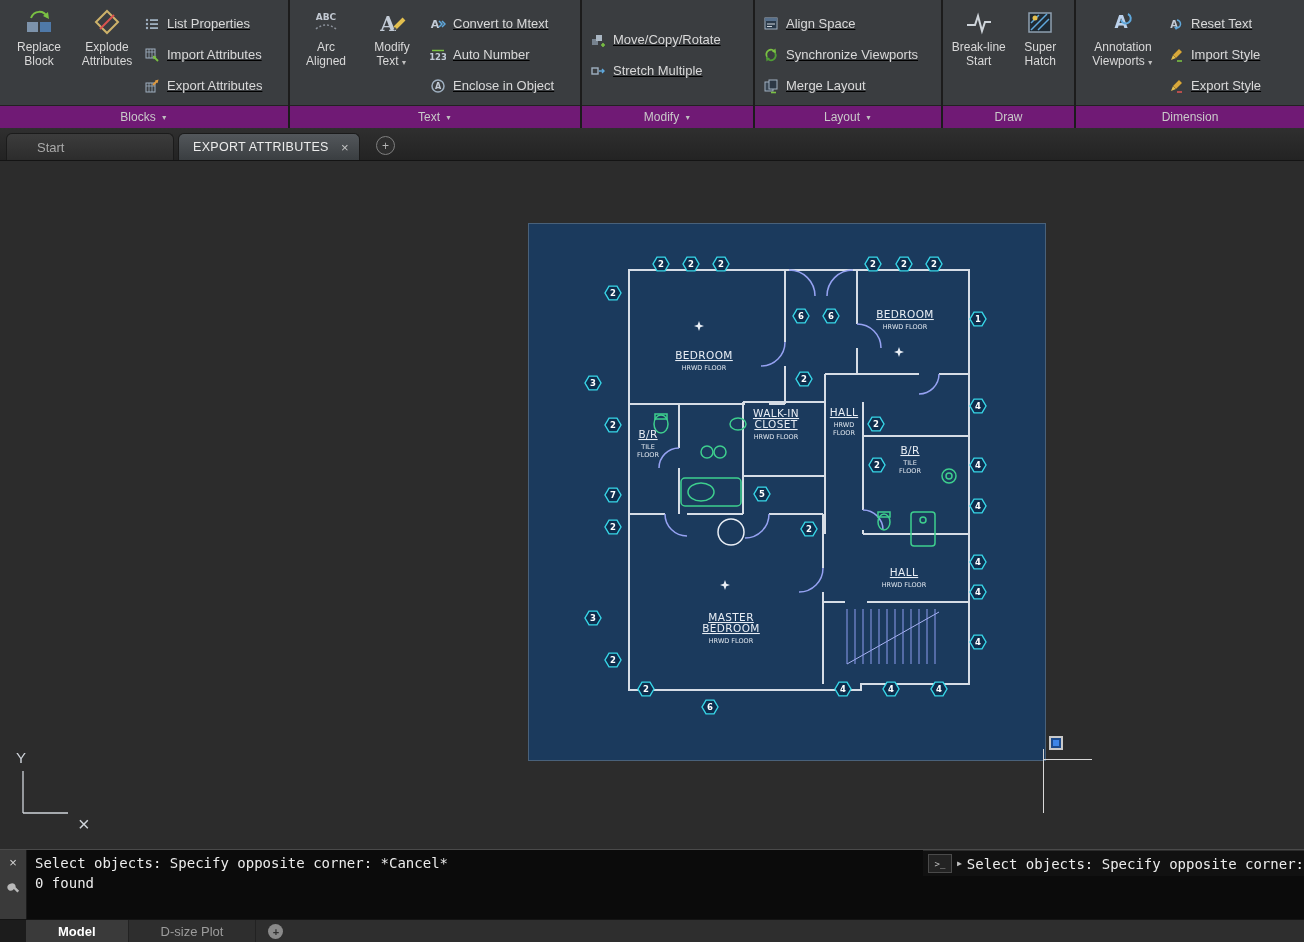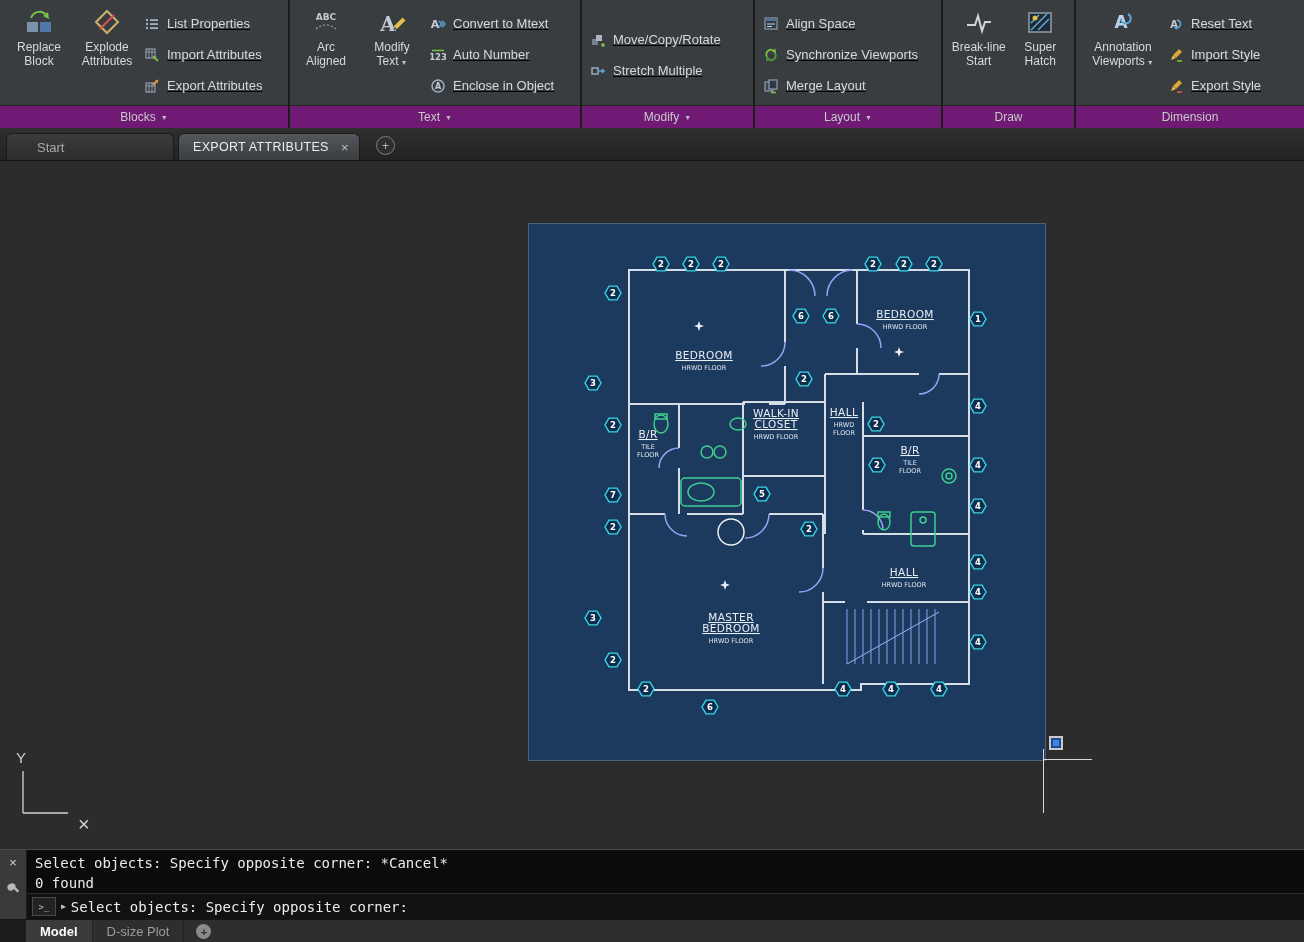--- a/index.html
+++ b/index.html
@@ -53,31 +53,31 @@
   .xhair-v{position:absolute;left:1043px;top:588px;width:1px;height:64px;background:#d8d8d8;}
   .xhair-h{position:absolute;left:1043px;top:598px;width:49px;height:1px;background:#d8d8d8;}
   .pickbox{position:absolute;left:1049px;top:575px;width:14px;height:14px;border:2px solid #c9c9c9;
     background:#1c4a8c;box-sizing:border-box;}
   .pickbox::after{content:"";position:absolute;left:2px;top:2px;width:6px;height:6px;background:#3d85e8;}
   
   .cmd{height:70px;background:#0b0b0b;display:flex;border-top:1px solid #4a4a4a;box-sizing:border-box;}
   .cmd-grip{width:26px;background:#3a3a3a;display:flex;flex-direction:column;align-items:center;
     padding-top:5px;gap:12px;color:#d6d6d6;font-size:13px;border-right:1px solid #1a1a1a;}
   .cmd-main{flex:1;font-family:"DejaVu Sans Mono",monospace;font-size:14px;color:#ececec;
-    display:flex;flex-direction:column;}
+    display:flex;flex-direction:row;}
   .cmd-hist{padding:3px 8px 0;line-height:20px;flex:1;}
   .cmd-input{height:25px;border-top:1px solid #2c2c2c;display:flex;align-items:center;padding-left:5px;gap:5px;background:#111;}
   .cmd-chip{width:22px;height:17px;background:#232323;border:1px solid #4a4a4a;color:#bbbbbb;
     font-size:9px;display:flex;align-items:center;justify-content:center;font-family:"DejaVu Sans Mono",monospace;}
   .cmd-caret{font-size:8px;color:#c0c0c0;}
   
   .statusbar{height:24px;background:#2e2e2e;border-top:1px solid #141414;display:flex;align-items:stretch;
     font-size:13px;color:#9c9c9c;box-sizing:border-box;}
   .sb-grip{width:26px;background:#1c1c1c;}
-  .stab{padding:0 14px;display:flex;align-items:center;border-right:1px solid #222;}
+  .stab{padding:0 32px;display:flex;align-items:center;border-right:1px solid #222;}
   .stab.active{color:#ffffff;font-weight:bold;background:#3a3a3a;}
   .stab-add{width:15px;height:15px;border-radius:50%;background:#8a8a8a;color:#2e2e2e;font-size:11px;font-weight:bold;
     display:flex;align-items:center;justify-content:center;margin:auto 0 auto 12px;}
 </style>
 </head>
 <body>
 
 <div class="ribbon">
 
   <div class="panel" style="width:290px">

